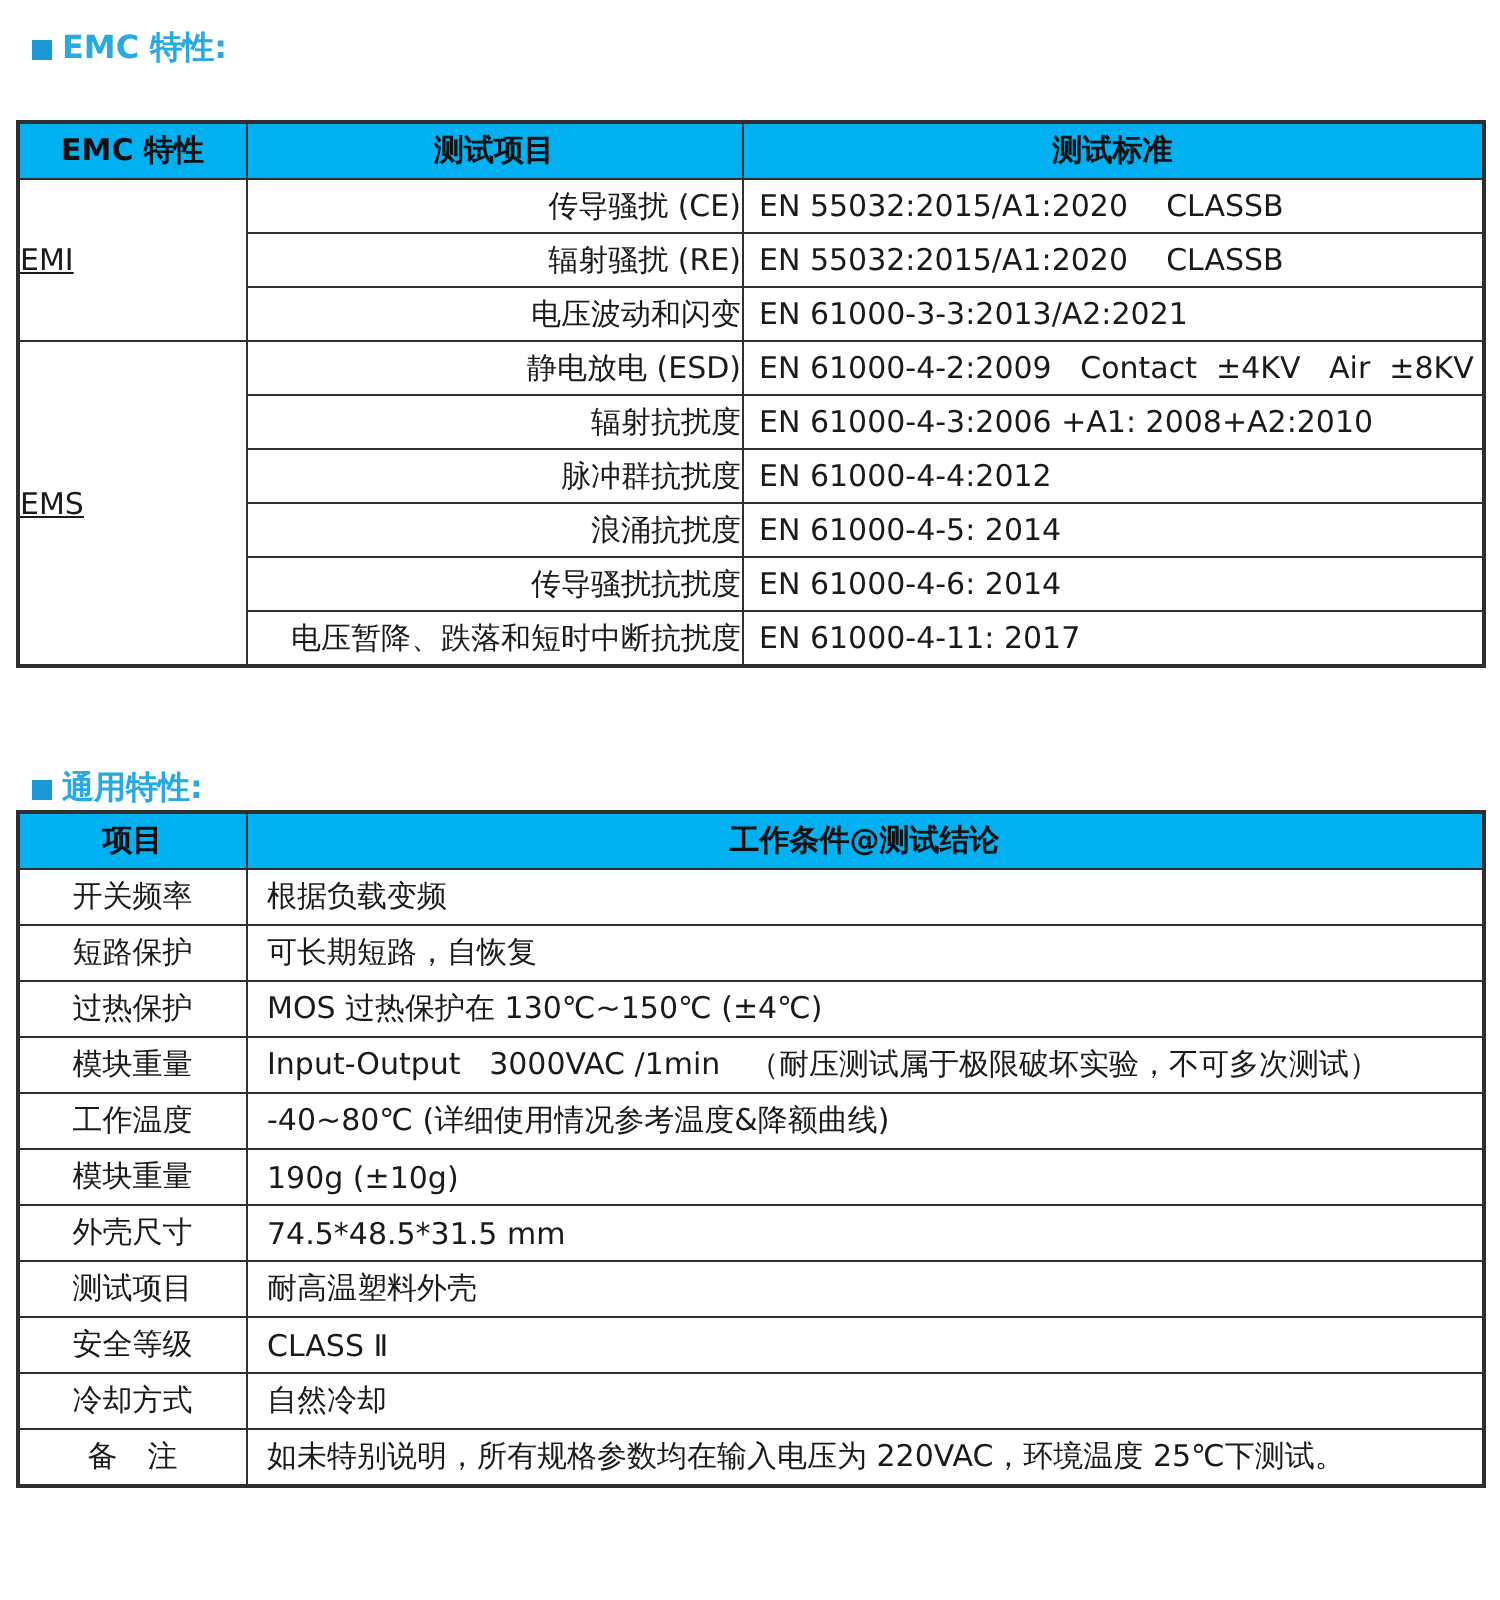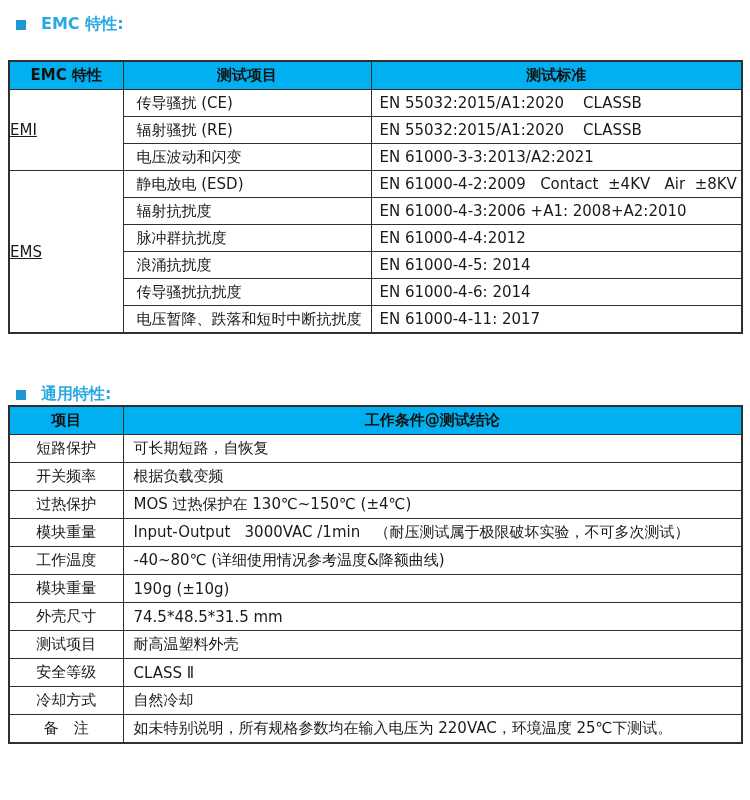--- a/index.html
+++ b/index.html
@@ -2,21 +2,21 @@
 <html style="--accent: #29a9e1; --bullet: #1c99d5; --header-bg: #00b0f0;"><head>
 <meta charset="utf-8">
 <style>
   html,body{margin:0;padding:0;}
   body{
     width:750px;height:800px;overflow:hidden;background:#ffffff;
     font-family:"DejaVu Sans","Liberation Sans",sans-serif;
     color:#1a1a1a;
   }
   .section-title{
-    display:flex;align-items:center;gap:15px;
+    display:flex;align-items:center;gap:5px;
     margin:14px 0 0 16px;
     font-size:16px;font-weight:bold;
     color:var(--accent,#29a9e1);
   }
   .bullet{
     width:10px;height:10px;flex:0 0 10px;
     background:var(--bullet,#1c99d5);
   }
   table.spec{
     border-collapse:collapse;table-layout:fixed;
@@ -32,21 +32,21 @@
     overflow:hidden;
   }
   .spec th{
     background:var(--header-bg,#00b0f0);
     font-weight:bold;color:#111;
     height:27px;text-align:center;
   }
   #emc-table td{height:26px;}
   #gen-table td{height:27px;}
   td.group-cell{text-align:left;text-decoration:underline;}
-  td.item-cell{text-align:left;padding-left:13px;}
+  td.item-cell{text-align:right;padding-left:13px;}
   td.std-cell{text-align:left;padding-left:8px;white-space:pre-wrap;}
   td.key-cell{text-align:center;}
   td.val-cell{text-align:left;padding-left:10px;white-space:pre-wrap;}
   #title-general{margin-top:50px;}
 </style>
 </head>
 <body>
 
 <div class="section-title" id="title-emc">
   <span class="bullet"></span>
@@ -119,26 +119,26 @@
       <col style="width:619px">
   </colgroup>
   <thead>
     <tr>
         <th>项目</th>
         <th>工作条件@测试结论</th>
       </tr>
   </thead>
   <tbody>
       <tr>
+        <td class="key-cell">开关频率</td>
+        <td class="val-cell">根据负载变频</td>
+      </tr>
+      <tr>
         <td class="key-cell">短路保护</td>
         <td class="val-cell">可长期短路，自恢复</td>
-      </tr>
-      <tr>
-        <td class="key-cell">开关频率</td>
-        <td class="val-cell">根据负载变频</td>
       </tr>
       <tr>
         <td class="key-cell">过热保护</td>
         <td class="val-cell">MOS 过热保护在 130℃~150℃ (±4℃)</td>
       </tr>
       <tr>
         <td class="key-cell">模块重量</td>
         <td class="val-cell">Input-Output   3000VAC /1min   （耐压测试属于极限破坏实验，不可多次测试）</td>
       </tr>
       <tr>

